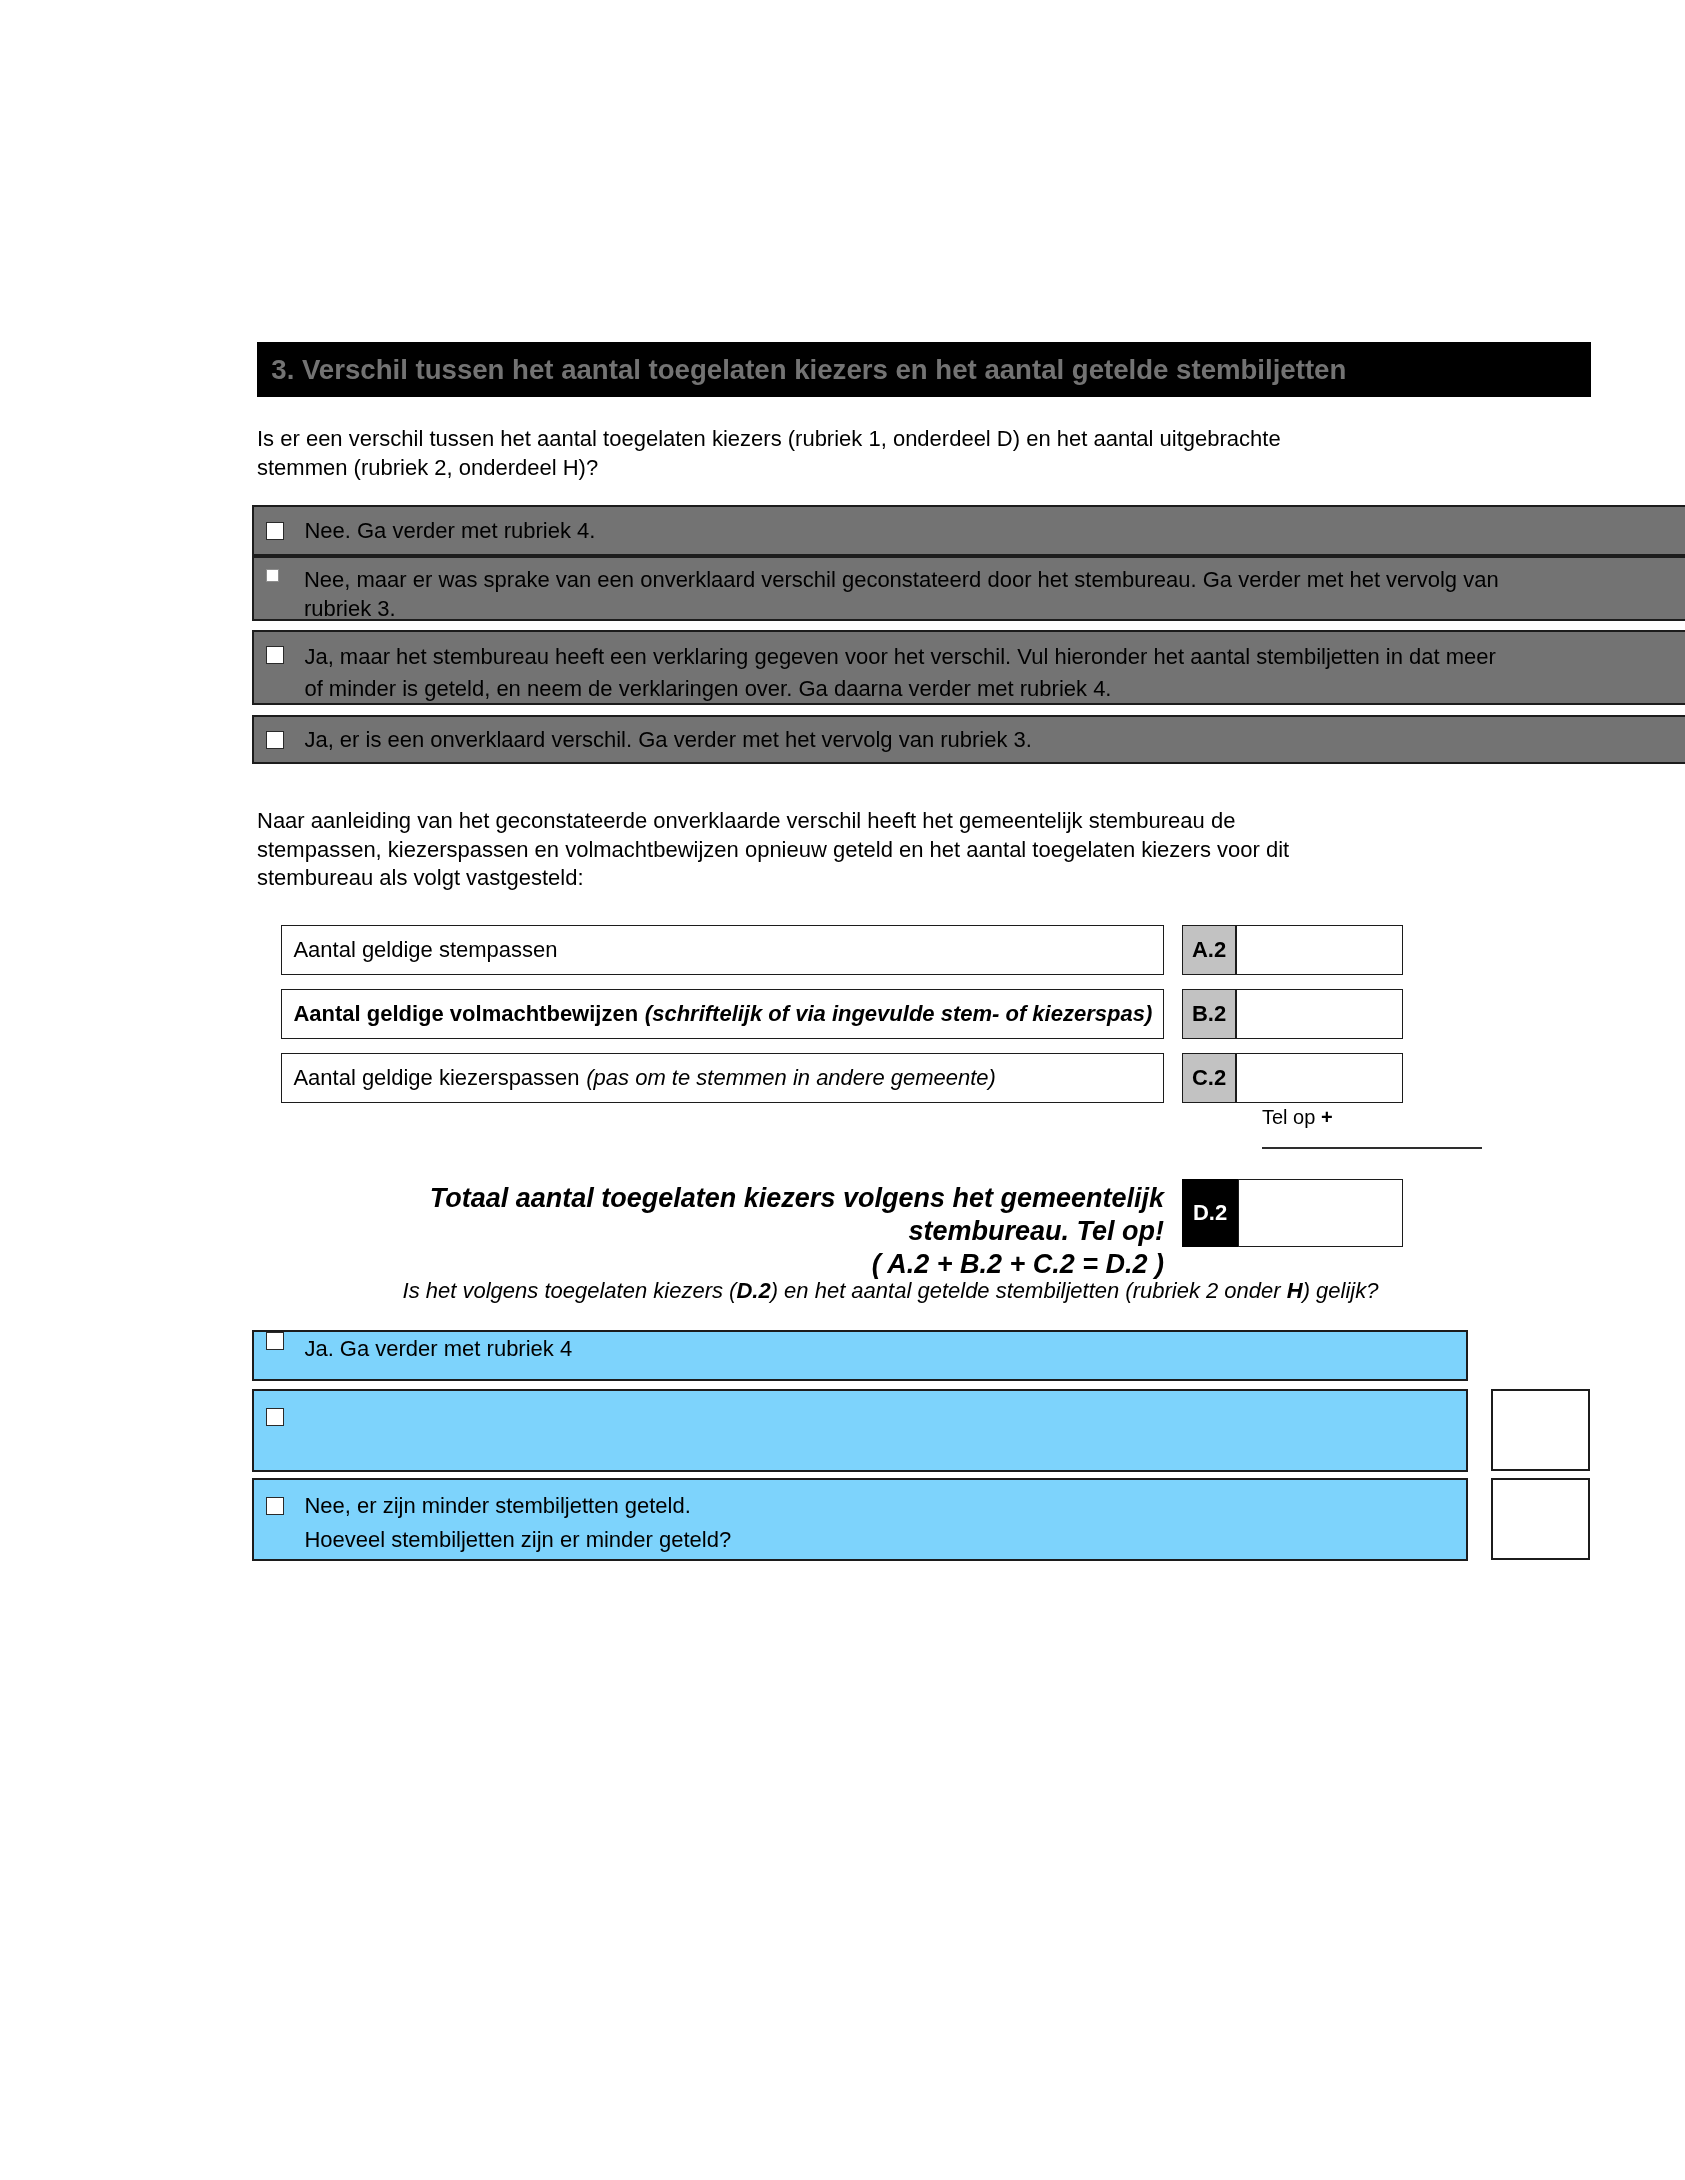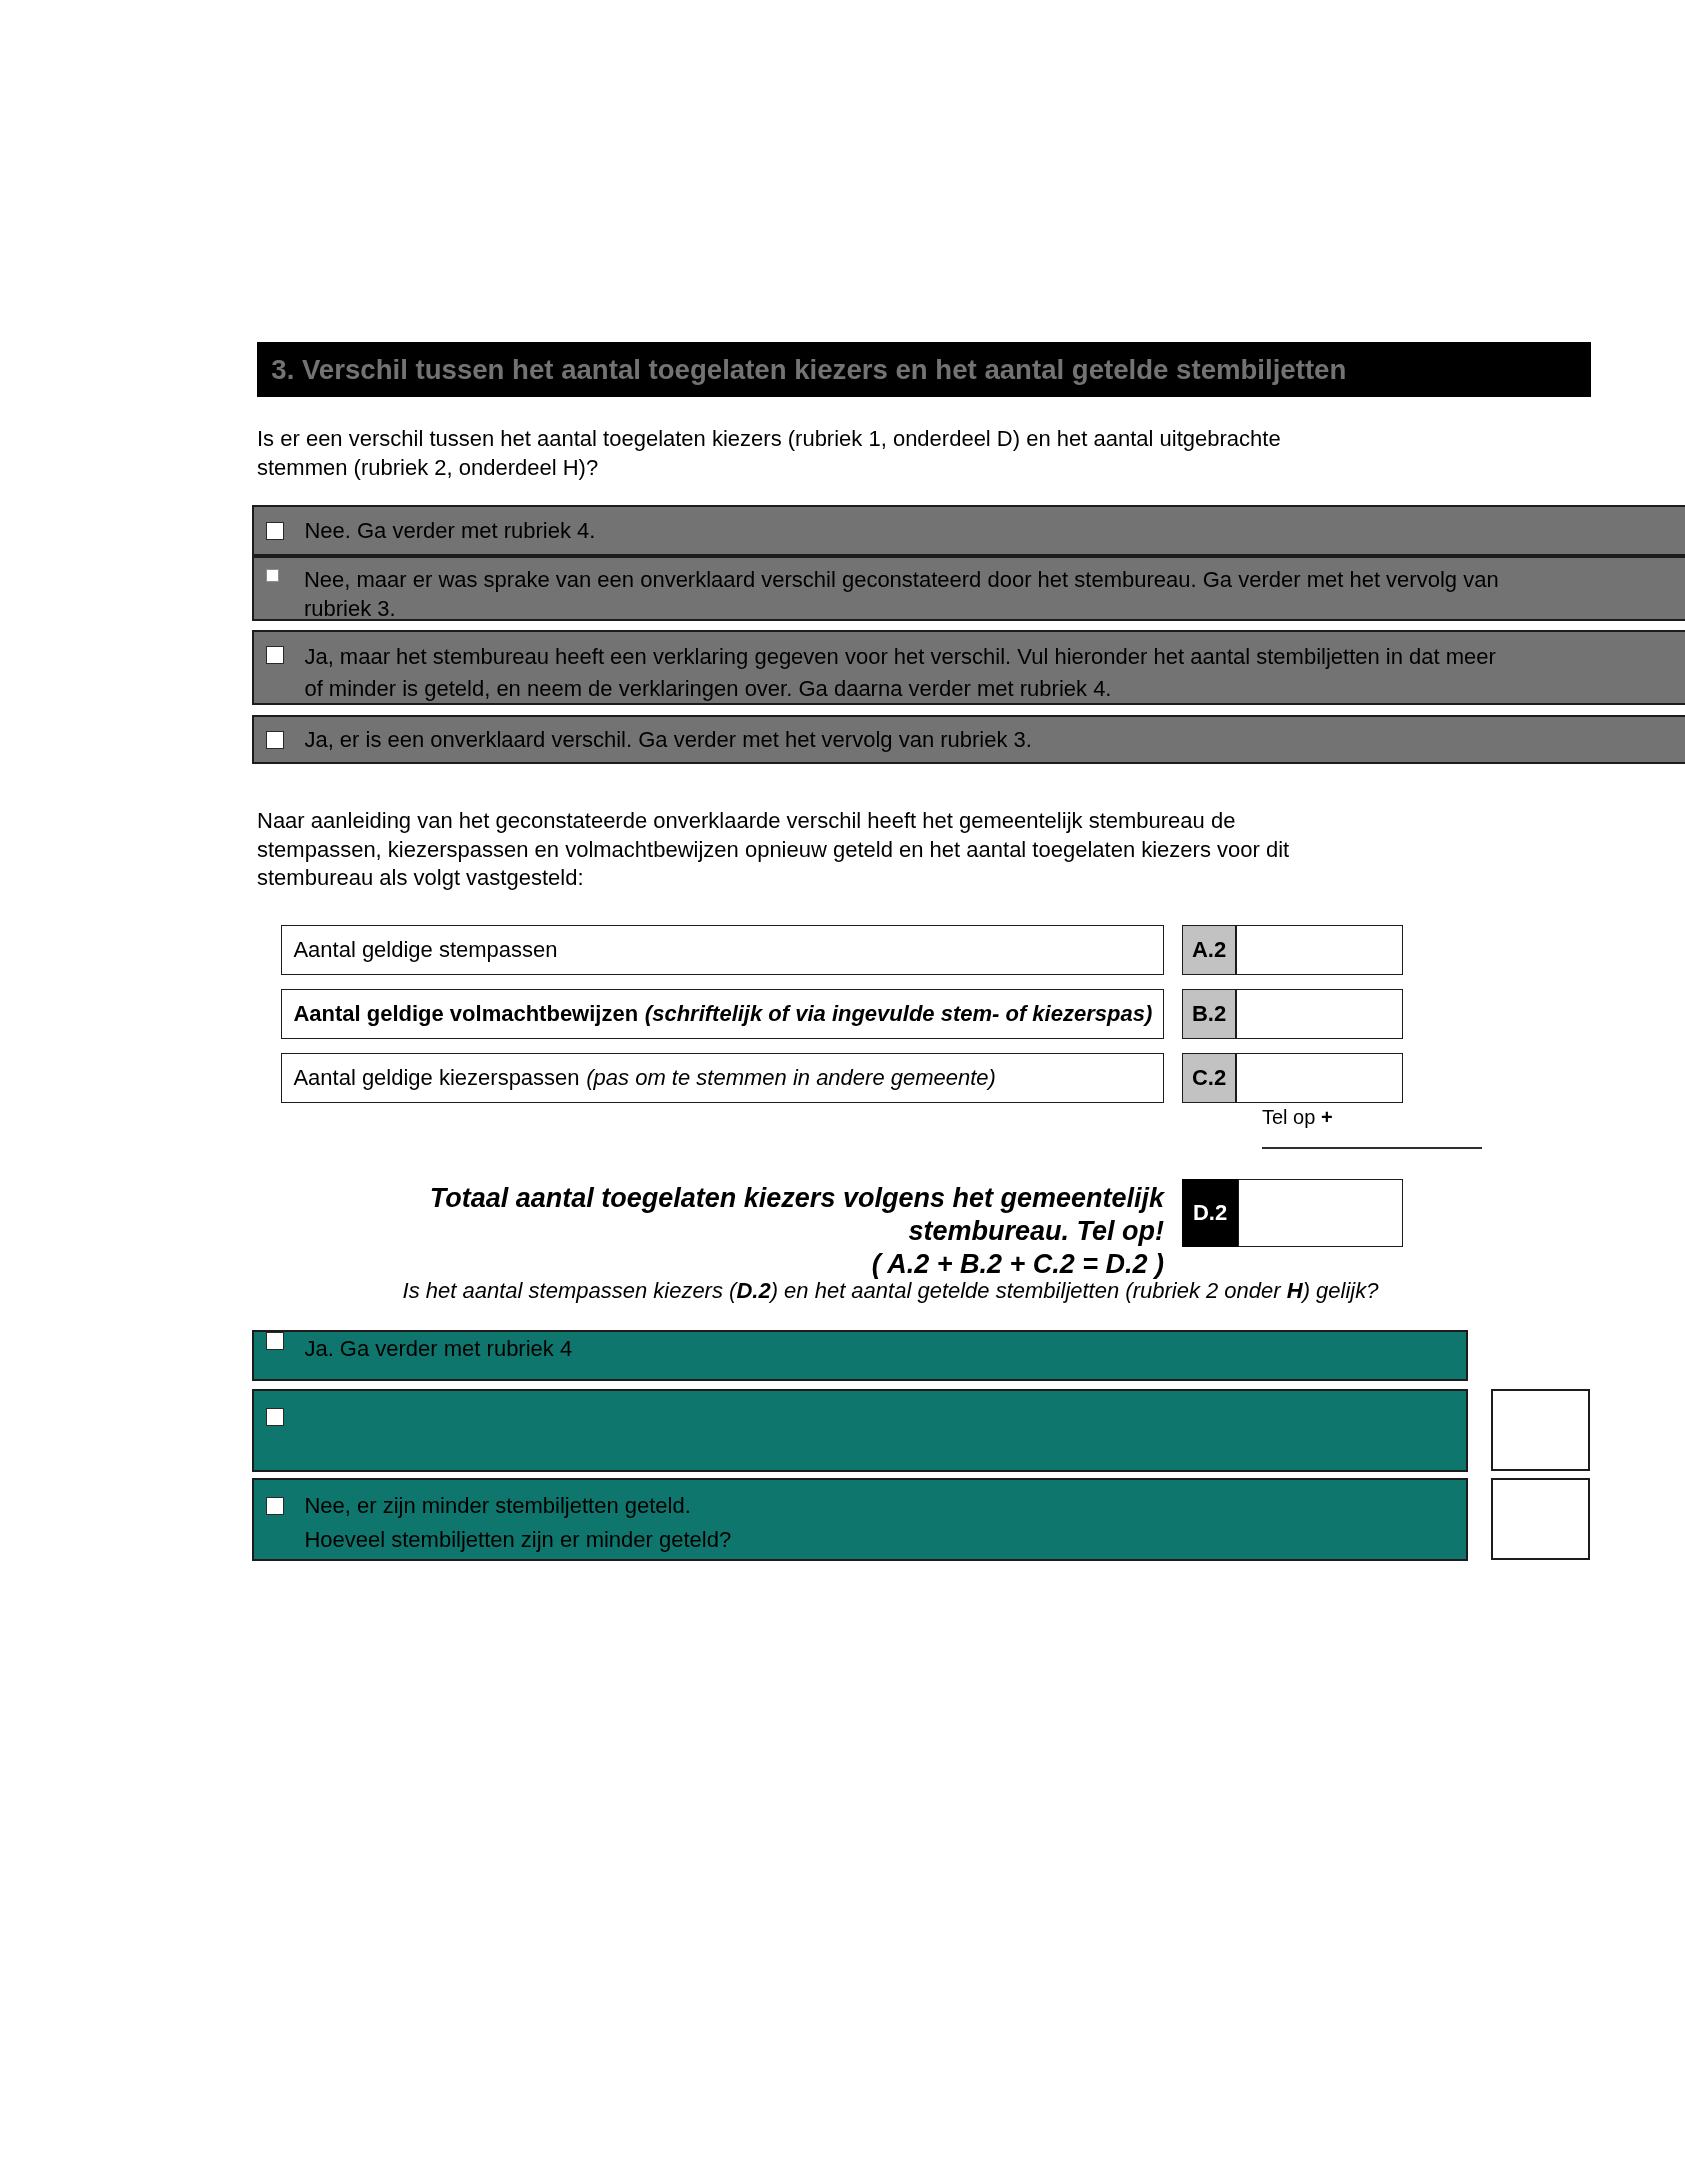--- a/index.html
+++ b/index.html
@@ -57,21 +57,21 @@
     left:1182px; top:1179px; width:56px; height:68px; background:#000; color:#fff;
     display:flex; align-items:center; justify-content:center; font-size:22px; font-weight:bold;
   }
   .dinput { left:1238px; top:1179px; width:165px; height:68px; border:1.9px solid #1c1c1c; background:#fff; font-size:22px; padding:3.8px 7.6px; }
 
   .eq { left:282px; top:1278px; width:1217px; text-align:center; font-style:italic; font-size:22px; }
   .eq b { font-weight:bold; }
 
   
   .bopt {
-    left:252px; width:1216px; border:2.9px solid #1c1c1c; background:#0f766e;
+    left:252px; width:1216px; border:2.9px solid #1c1c1c; background:#7dd3fc;
     display:flex; align-items:flex-start; padding:0 13.3px 0 12.4px;
   }
   .bopt .btxt { font-size:22px; line-height:34px; }
   .sq { left:1491px; width:99px; height:82px; border:2.9px solid #1c1c1c; background:#fff; font-size:22px; padding:3.8px 7.6px; }
 </style>
 </head>
 <body>
 
 <div class="page">
 
@@ -135,21 +135,21 @@
   </div>
   <div class="abs sumline"></div>
 
   <div class="abs totlabel">
     <div>Totaal aantal toegelaten kiezers volgens het gemeentelijk stembureau. Tel op!</div>
     <div>( A.2 + B.2 + C.2 = D.2 )</div>
   </div>
   <div class="abs dcode">D.2</div>
   <div class="abs dinput"></div>
 
-  <div class="abs eq"><span>Is het aantal stempassen kiezers (</span><b>D.2</b><span>) en het aantal getelde stembiljetten (rubriek 2 onder </span><b>H</b><span>) gelijk?</span></div>
+  <div class="abs eq"><span>Is het volgens toegelaten kiezers (</span><b>D.2</b><span>) en het aantal getelde stembiljetten (rubriek 2 onder </span><b>H</b><span>) gelijk?</span></div>
 
   <div class="abs bopt vcenter" style="top:1330px;height:51px;">
     <span class="cb"></span>
     <div class="btxt">
       <div>Ja. Ga verder met rubriek 4</div>
     </div>
   </div>
 
   <div class="abs bopt" style="top:1389px;height:83px;padding-top:8.6px;">
     <span class="cb" style="margin-top:8.6px;"></span>

